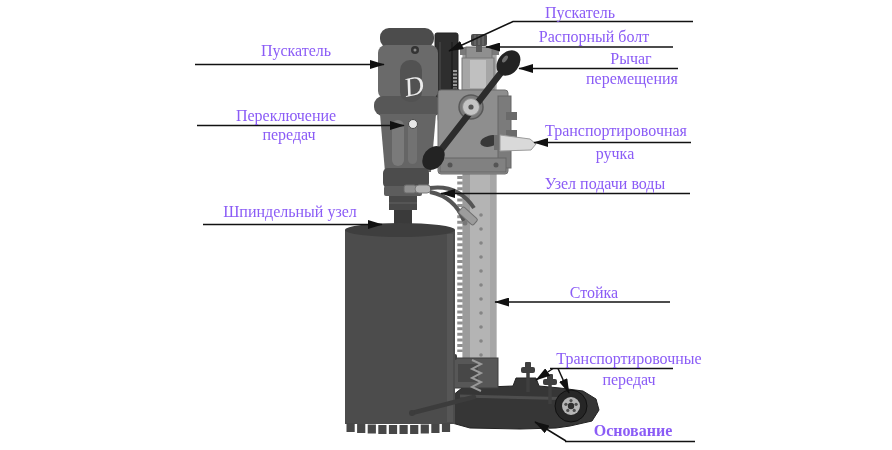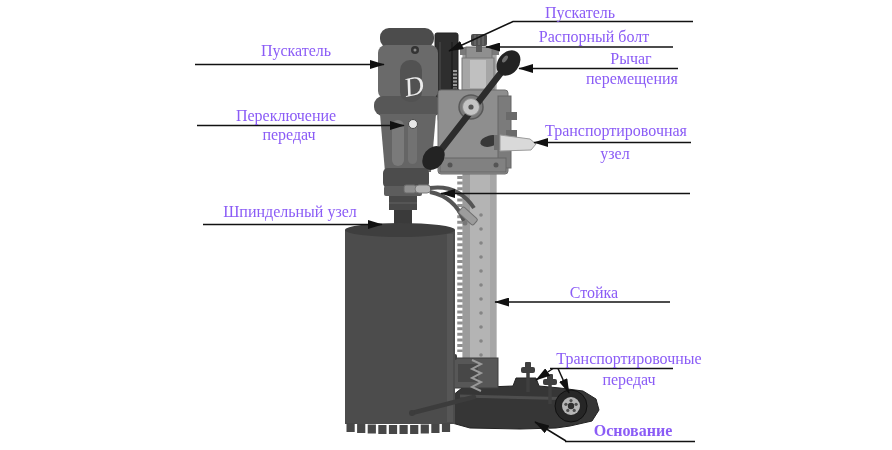--- a/index.html
+++ b/index.html
@@ -213,19 +213,20 @@
   <div class="lbl" style="left:296px;top:42px;">Пускатель</div>
   <div class="lbl" style="left:286px;top:107px;">Переключение</div>
   <div class="lbl" style="left:289px;top:126px;">передач</div>
   <div class="lbl" style="left:290px;top:203px;text-align:center;">Шпиндельный узел</div>
 
   <div class="lbl" style="left:580px;top:4px;">Пускатель</div>
   <div class="lbl" style="left:594px;top:28px;">Распорный болт</div>
   <div class="lbl" style="left:631px;top:50px;font-family:Liberation Serif, serif;">Рычаг</div>
   <div class="lbl" style="left:632px;top:70px;">перемещения</div>
   <div class="lbl" style="left:616px;top:122px;">Транспортировочная</div>
-  <div class="lbl" style="left:615px;top:145px;">узел</div>
+  <div class="lbl" style="left:615px;top:145px;">ручка</div>
+  <div class="lbl" style="left:605px;top:175px;">Узел подачи воды</div>
   <div class="lbl" style="left:594px;top:284px;">Стойка</div>
   <div class="lbl" style="left:629px;top:350px;">Транспортировочные</div>
   <div class="lbl" style="left:629px;top:371px;">передач</div>
   <div class="lbl" style="left:633px;top:422px;font-weight:bold;">Основание</div>
 
 </div>
 
 </body></html>

